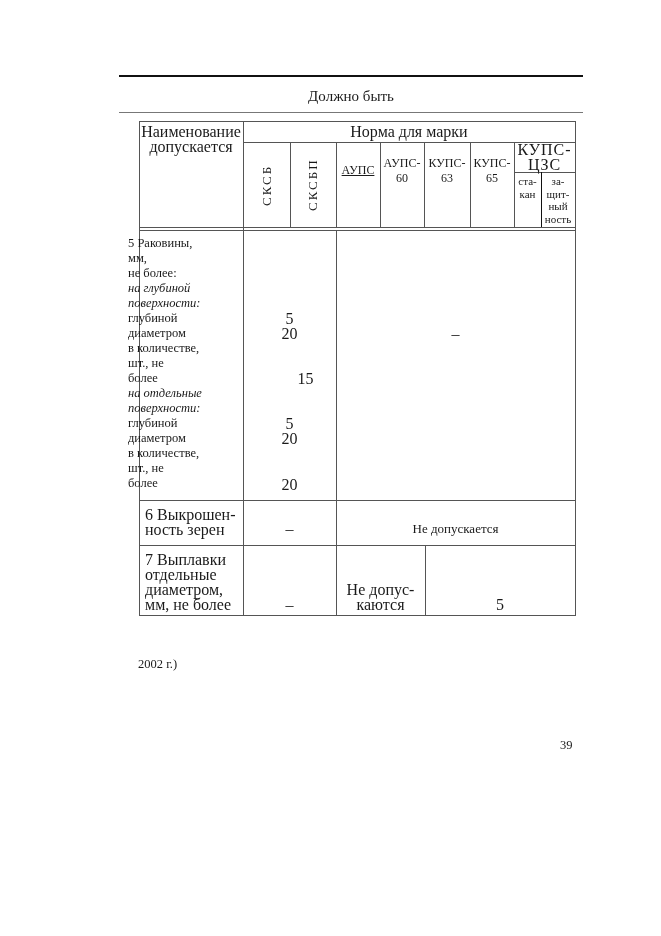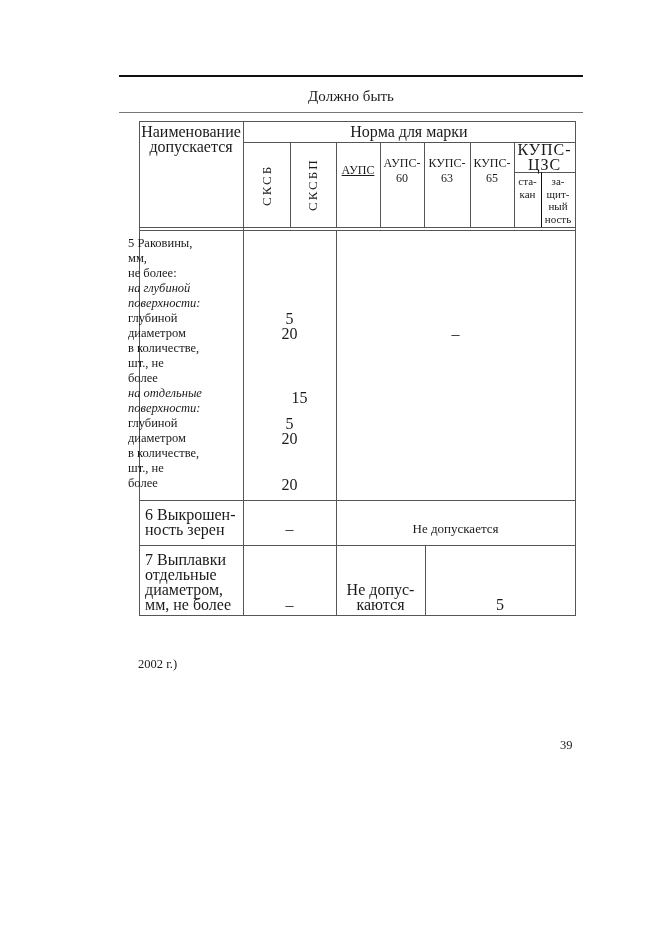--- a/index.html
+++ b/index.html
@@ -105,21 +105,21 @@
     <div class="it">на отдельные</div>
     <div class="it">поверхности:</div>
     <div>глубиной</div>
     <div>диаметром</div>
     <div>в количестве,</div>
     <div>шт., не</div>
     <div>более</div>
   </div>
   <div class="t c" style="left:243px; top:311px; width:93px;">5</div>
   <div class="t c" style="left:243px; top:326px; width:93px;">20</div>
-  <div class="t c" style="left:253px; top:371px; width:93px;margin-top:19px;">15</div>
+  <div class="t c" style="left:259px; top:371px; width:93px;">15</div>
   <div class="t c" style="left:243px; top:416px; width:93px;">5</div>
   <div class="t c" style="left:243px; top:431px; width:93px;">20</div>
   <div class="t c" style="left:243px; top:477px; width:93px;">20</div>
   <div class="t c" style="left:336px; top:326px; width:239px;">–</div>
 
   <div class="t" style="left:145px; top:507px; width:98px;">
     <div>6 Выкрошен-</div>
     <div>ность зерен</div>
   </div>
   <div class="t c" style="left:243px; top:521px; width:93px;">–</div>

